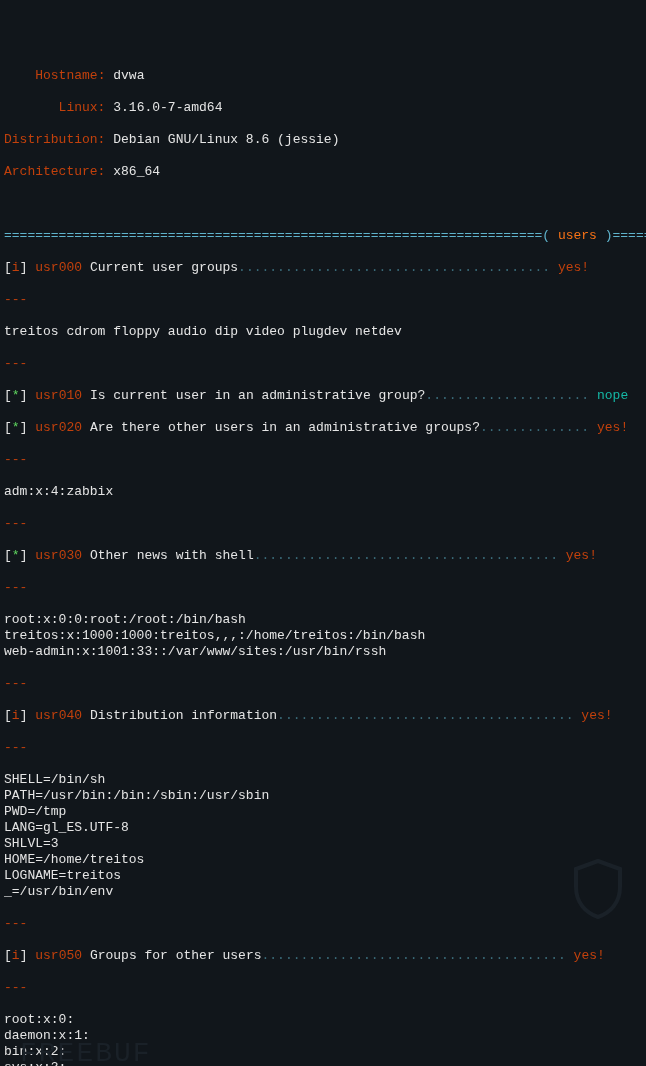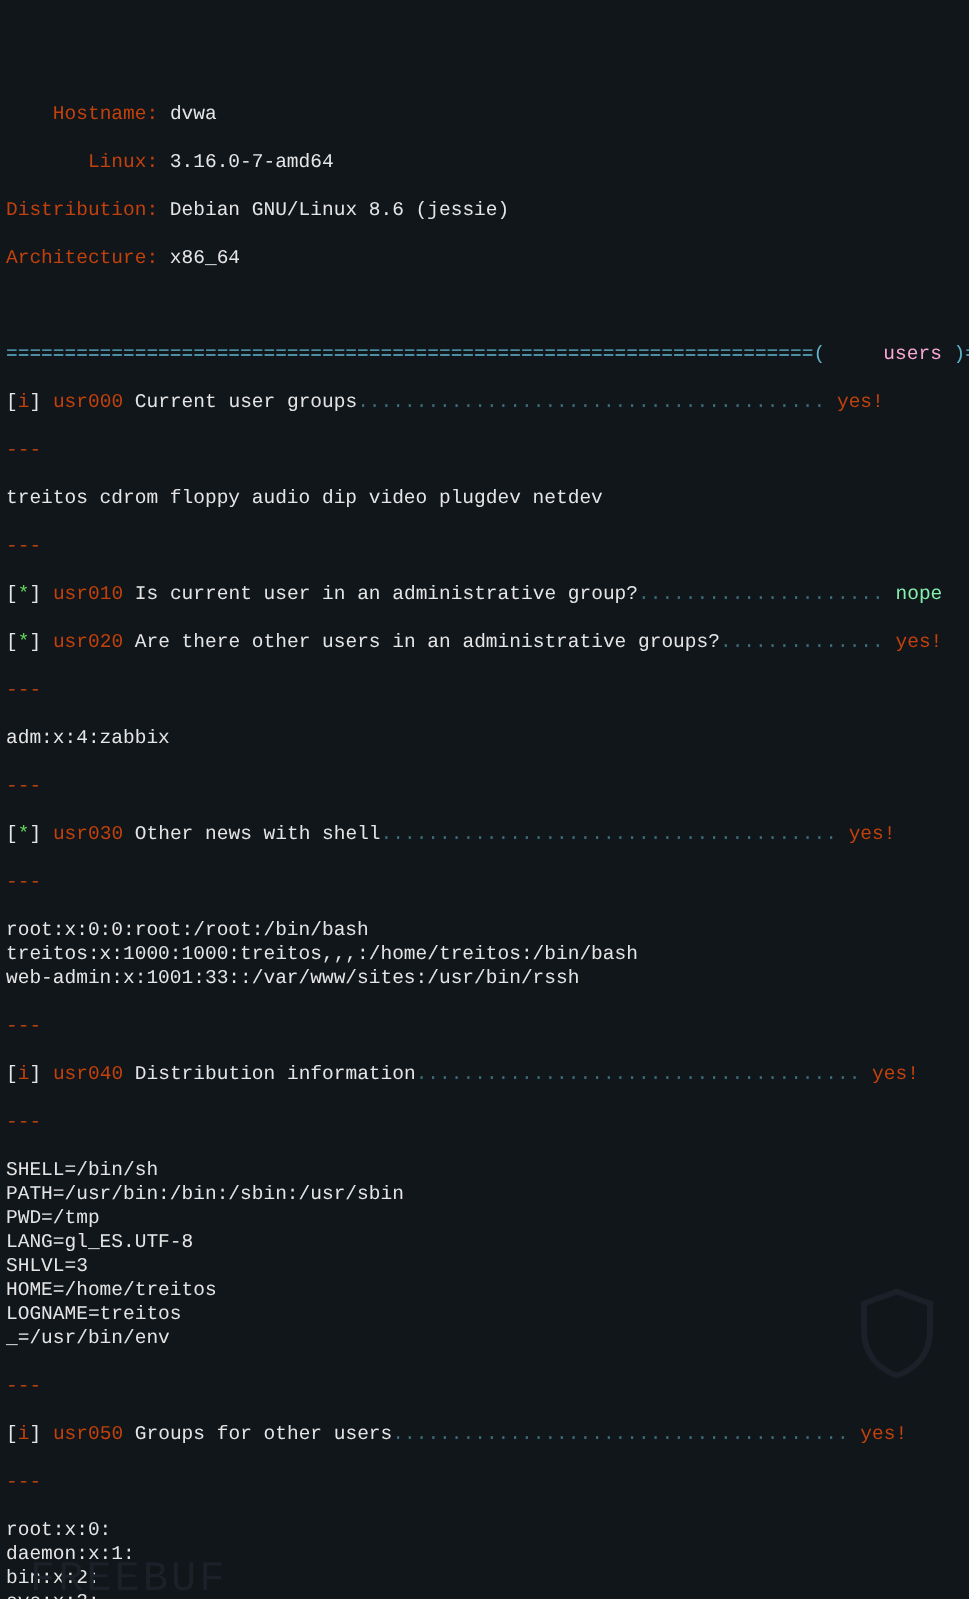--- a/index.html
+++ b/index.html
@@ -11,22 +11,22 @@
     line-height: 16px;
     padding: 4px;
     width: 646px;
     white-space: pre;
     overflow: hidden;
   }
   .cyan { color: #c2410c; }
   .dim-cyan { color: #c2410c; }
   .white { color: #e5e5e5; }
   .bright-green { color: #5fd75f; }
-  .red { color: #86efac; }
-  .yellow { color: #f9a8d4; margin-left: 31px; }
+  .red { color: #14b8a6; }
+  .yellow { color: #f97316; }
   .dots { color: #3a6a78; }
   .sep { color: #5fb3cc; }
   .watermark {
     position: fixed;
     bottom: 4px;
     left: 20px;
     font-size: 28px;
     font-weight: 400;
     color: #1a2128;
     letter-spacing: 2px;

